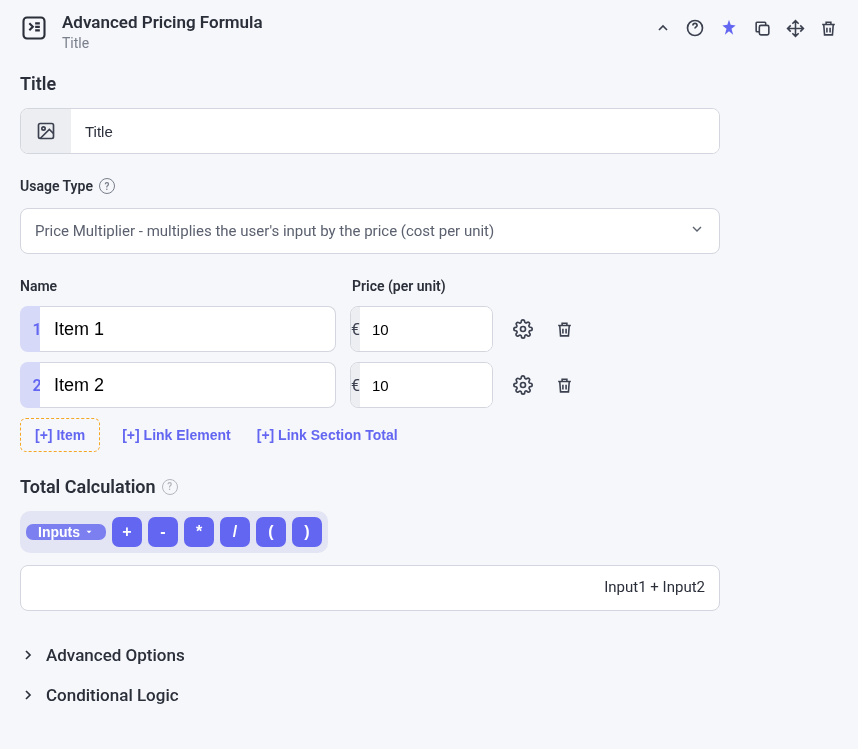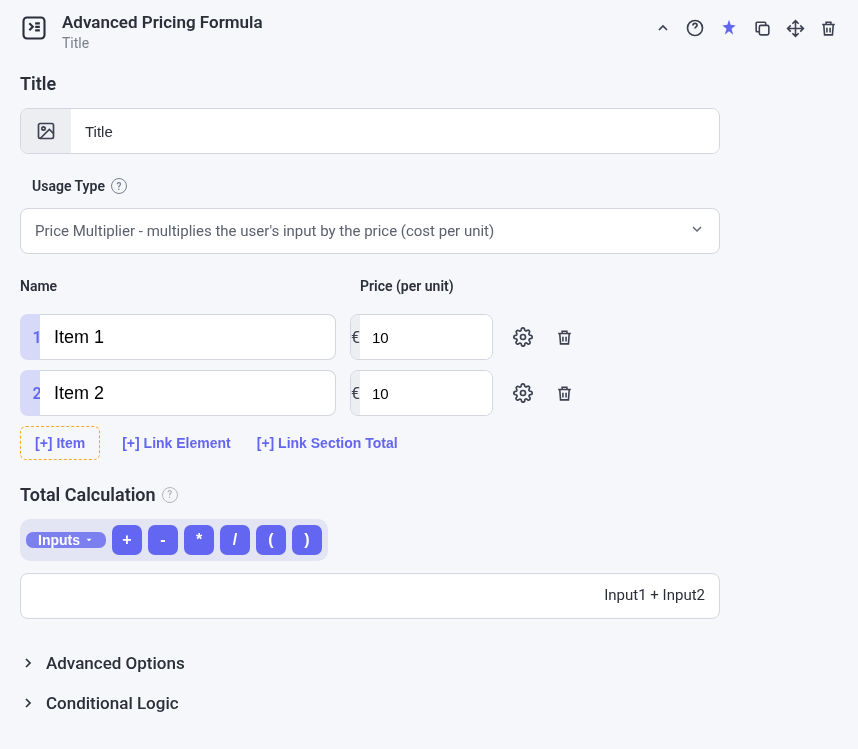--- a/index.html
+++ b/index.html
@@ -64,21 +64,20 @@
     gap: 6px;
   }
   .field-label {
     font-size: 14px;
     font-weight: 600;
     color: #2b2f3a;
     margin-bottom: 14px;
     display: flex;
     align-items: center;
     gap: 6px;
-    margin-left: 12px;
   }
   .help-circle {
     width: 16px;
     height: 16px;
     border: 1.5px solid #7a7f8c;
     border-radius: 50%;
     display: inline-flex;
     align-items: center;
     justify-content: center;
     font-size: 10px;
@@ -128,22 +127,22 @@
     color: #5b616f;
     cursor: pointer;
   }
   .chevron-down {
     width: 16px;
     height: 16px;
   }
 
   .items-header {
     display: flex;
-    gap: 24px;
-    margin-bottom: 20px;
+    gap: 16px;
+    margin-bottom: 12px;
   }
   .items-header .col-name {
     width: 316px;
     font-size: 14px;
     font-weight: 600;
   }
   .items-header .col-price {
     font-size: 14px;
     font-weight: 600;
   }

